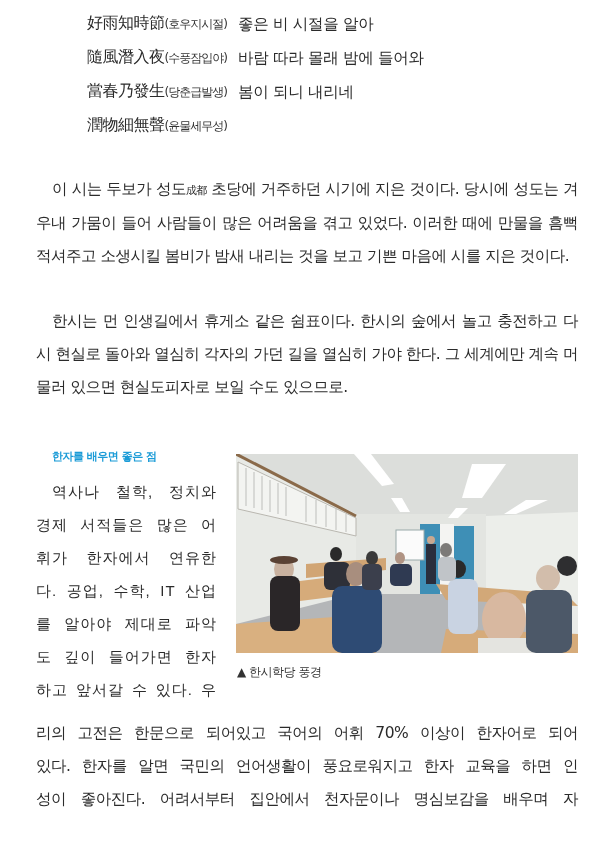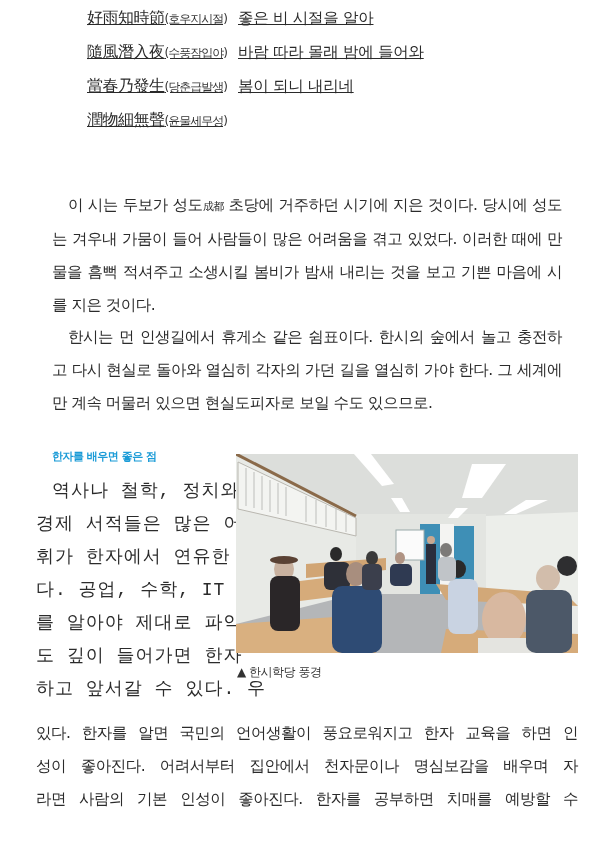--- a/index.html
+++ b/index.html
@@ -1,37 +1,37 @@
 <!DOCTYPE html>
 <html><head>
 <meta charset="utf-8">
 <style>
   html, body { margin:0; padding:0; background:#ffffff; }
   body { width:601px; height:861px; position:relative; overflow:hidden;
          font-family:"DejaVu Serif","Liberation Serif",serif; color:#2a2a2a; }
   .poem { position:absolute; left:87px; top:4px; }
-  .poem-row { height:34px; line-height:28px; display:flex; align-items:flex-start; white-space:nowrap;text-decoration:underline; }
+  .poem-row { height:34px; line-height:28px; display:flex; align-items:flex-end; white-space:nowrap; }
   .poem-hanja { width:151px; font-size:16px; letter-spacing:-0.5px; }
   .poem-hanja .reading { font-family:"DejaVu Sans","Liberation Sans",sans-serif; font-size:12px; letter-spacing:-1px; color:#333; }
   .poem-trans { font-family:"DejaVu Sans","Liberation Sans",sans-serif; font-size:15.5px; letter-spacing:-0.3px; color:#2a2a2a; }
 
   .body-text { position:absolute; left:36px; width:542px;
                font-family:"DejaVu Sans","Liberation Sans",sans-serif;
                font-size:15.5px; line-height:33px; letter-spacing:-0.5px; text-align:justify; color:#2b2b2b; }
-  .body-text p { margin:16px; text-indent:16px; }
+  .body-text p { margin:0; text-indent:16px; }
   .body-text .hanja-small { font-size:11px; letter-spacing:-1px; }
   #para1 { top:173px; }
   #para2 { top:305px; }
 
   .section-head { position:absolute; left:52px; top:449px; font-family:"DejaVu Sans","Liberation Sans",sans-serif;
                   font-size:11px; font-weight:bold; color:#1a9bd7; letter-spacing:-0.5px; }
 
   .col-text { position:absolute; left:36px; top:475px; width:181px;
-              font-family:Liberation Mono, monospace;
-              font-size:18px; line-height:33px; letter-spacing:1px; color:#2b2b2b; }
+              font-family:Liberation Sans, sans-serif;
+              font-size:15px; line-height:33px; letter-spacing:1px; color:#2b2b2b; }
   .col-text .ln { display:block; white-space:nowrap; text-align:justify; text-align-last:justify; }
   .col-text .ln.indent { padding-left:16px; }
 
   .photo { position:absolute; left:236px; top:454px; width:342px; height:199px; overflow:hidden; background:#e9ebe8; }
   .caption { position:absolute; left:237px; top:664px; font-family:"DejaVu Sans","Liberation Sans",sans-serif;
              font-size:12px; color:#333; letter-spacing:-0.5px; }
 
   .full-text { position:absolute; left:36px; top:717px; width:542px;
                font-family:"DejaVu Sans","Liberation Sans",sans-serif;
                font-size:15.5px; line-height:33px; letter-spacing:-0.5px; color:#2b2b2b; }
@@ -151,16 +151,16 @@
     <circle cx="331" cy="112" r="10" fill="#2e2e30"></circle>
   </svg>
 </div>
 
 <div class="caption">
   <span>▲</span>
   <span>한시학당 풍경</span>
 </div>
 
 <div class="full-text">
+  <span class="ln">리의 고전은 한문으로 되어있고 국어의 어휘 70% 이상이 한자어로 되어</span>
   <span class="ln">있다. 한자를 알면 국민의 언어생활이 풍요로워지고 한자 교육을 하면 인</span>
   <span class="ln">성이 좋아진다. 어려서부터 집안에서 천자문이나 명심보감을 배우며 자</span>
-  <span class="ln">라면 사람의 기본 인성이 좋아진다. 한자를 공부하면 치매를 예방할 수</span>
 </div>
 
 </body></html>

